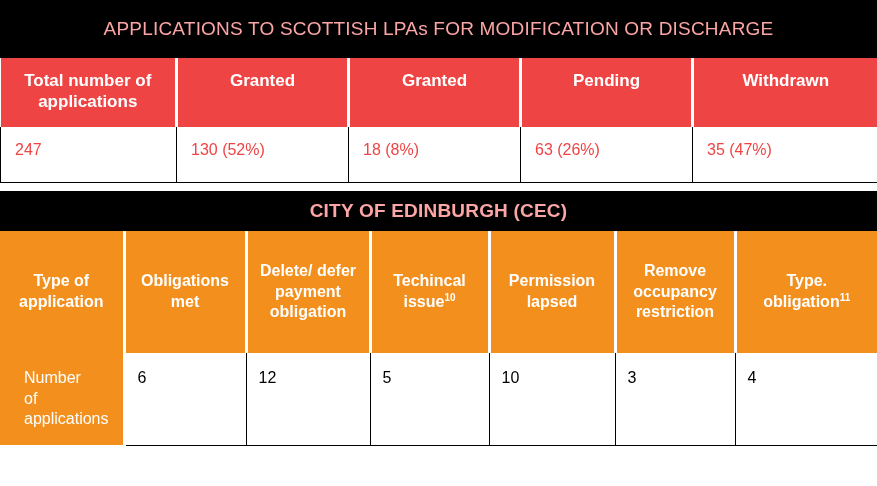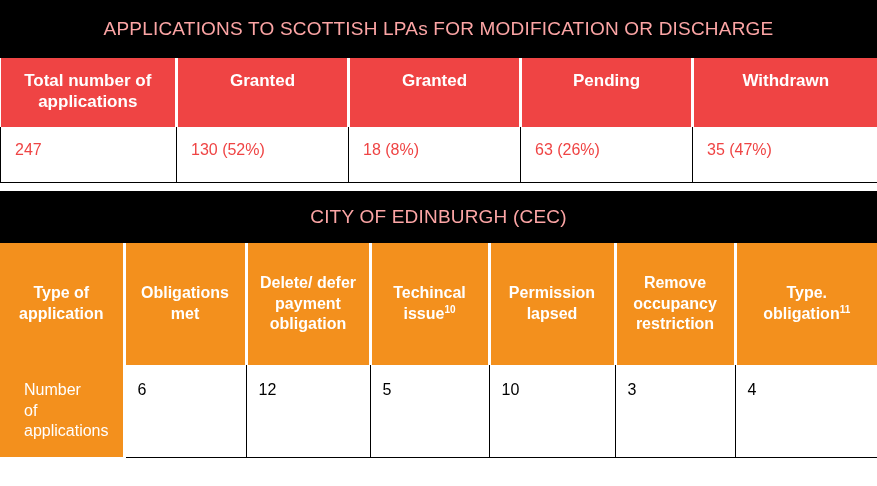--- a/index.html
+++ b/index.html
@@ -26,21 +26,21 @@
     background: #000000;
     color: #fca5a5;
     text-align: center;
     font-size: 19px;
     letter-spacing: 0.2px;
     display: flex;
     align-items: center;
     justify-content: center;
   }
   #banner-1 { height: 58px; }
-  #banner-2 { height: 52px; }
+  #banner-2 { height: 40px; font-weight: bold; }
 
   
   table {
     border-collapse: collapse;
     table-layout: fixed;
     width: 877px;
   }
   td, th {
     padding: 0;
     vertical-align: top;

